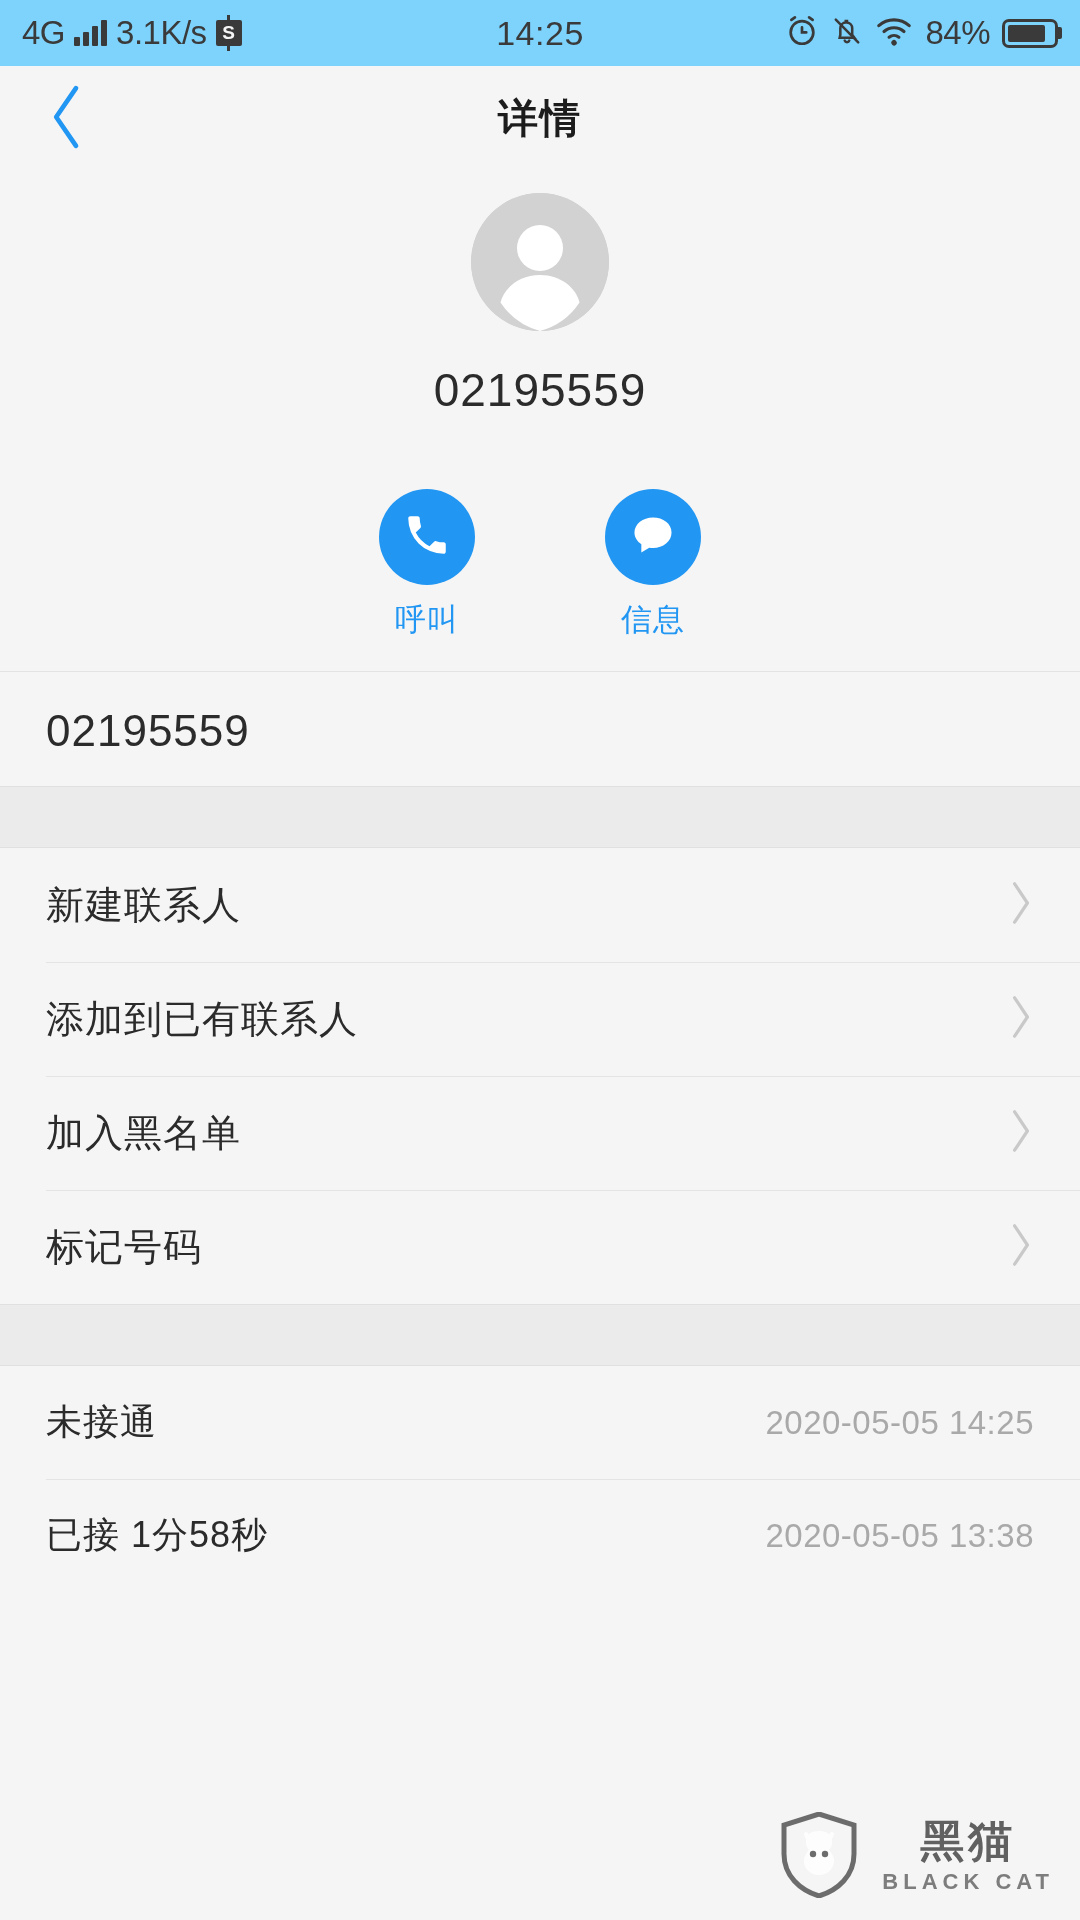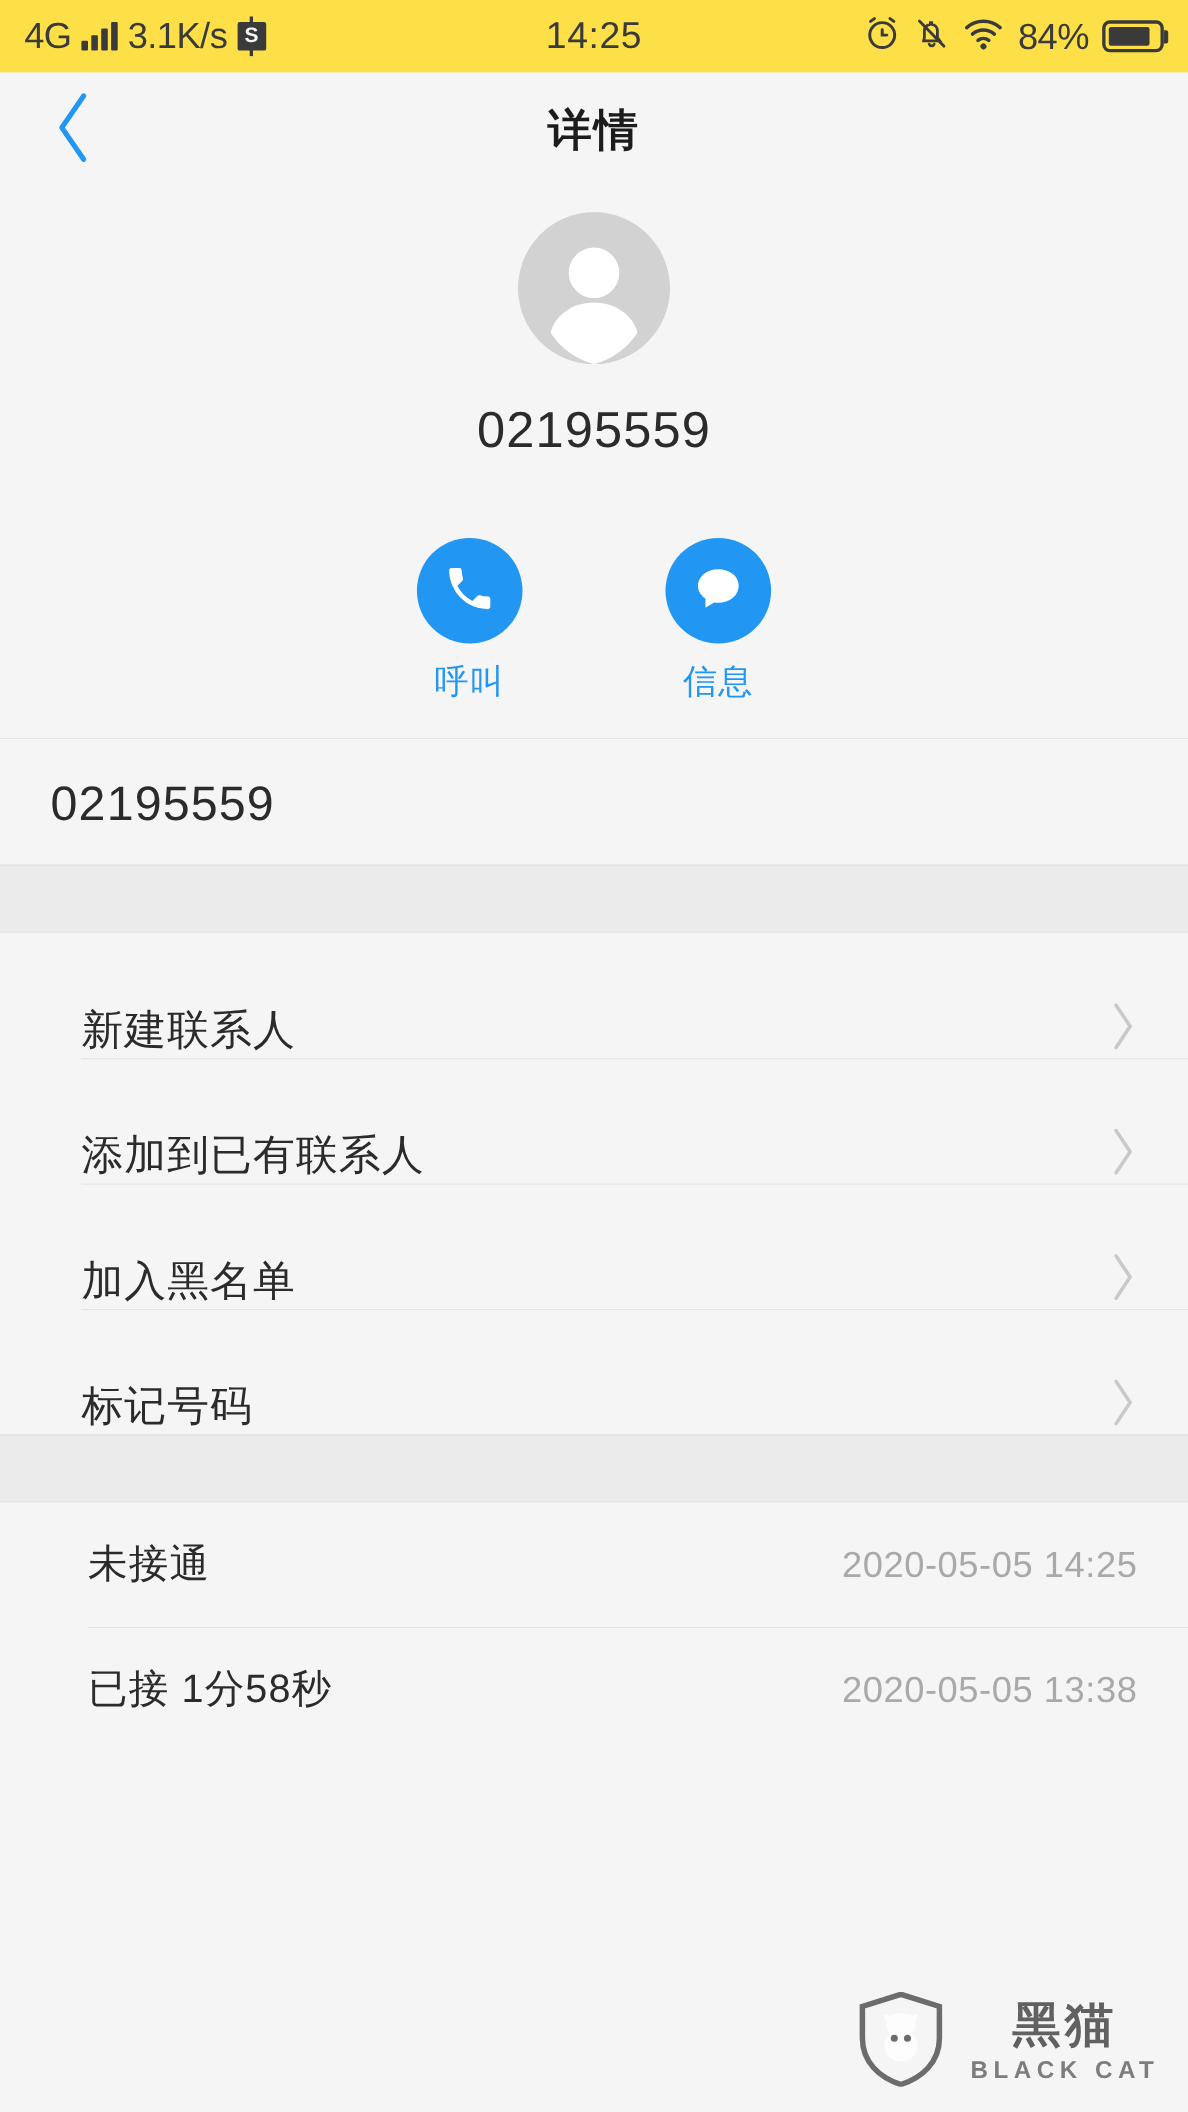--- a/index.html
+++ b/index.html
@@ -13,21 +13,21 @@
     position:relative;
   }
 
   
   .statusbar{
     height:66px;
     display:flex;
     align-items:center;
     padding:0 22px;
     position:relative;
-    background:#fde047;
+    background:#7dd3fc;
   }
   .sb-left{ display:flex; align-items:center; gap:9px; }
   .sb-right{ display:flex; align-items:center; gap:12px; position:absolute; right:22px; top:50%; transform:translateY(-50%); }
   .sb-text{ font-size:33px; font-weight:500; color:#3a3a3a; letter-spacing:-0.5px; }
   .sb-center{
     position:absolute; left:50%; top:50%; transform:translate(-50%,-50%);
     font-size:34px; font-weight:500; color:#3a3a3a; letter-spacing:0.5px;
   }
   .bars{ display:flex; align-items:flex-end; gap:3px; height:26px; }
   .bars i{ display:block; width:6px; background:#3a3a3a; border-radius:1px; }
@@ -92,31 +92,31 @@
   
   .number-block{ padding:34px 46px 30px; background:#f5f5f5; }
   .number-main{ font-size:44px; color:#2b2b2b; letter-spacing:1px; }
   .number-sub{ font-size:27px; color:#9b9b9b; margin-top:12px; letter-spacing:1px; }
 
   .gap{ height:62px; background:#ebebeb; border-top:1px solid #e0e0e0; border-bottom:1px solid #e0e0e0; }
 
   
   .menu{ background:#f5f5f5; }
   .menu-item{
-    height:114px; display:flex; align-items:flex-end; justify-content:space-between;
-    padding:0 46px; position:relative;margin-left:28px;
+    height:114px; display:flex; align-items:center; justify-content:space-between;
+    padding:0 46px; position:relative;
   }
   .menu-item + .menu-item::before{
     content:""; position:absolute; left:46px; right:0; top:0; height:1px; background:#e4e4e4;
   }
   .menu-label{ font-size:38px; color:#2b2b2b; letter-spacing:1px; }
   .chev{ color:#c9c9c9; }
 
   
-  .history{ background:#f5f5f5;padding-left:34px; }
+  .history{ background:#f5f5f5; }
   .hist-item{
     height:113px; display:flex; align-items:center; justify-content:space-between;
     padding:0 46px; position:relative;
   }
   .hist-item + .hist-item::before{
     content:""; position:absolute; left:46px; right:0; top:0; height:1px; background:#e4e4e4;
   }
   .hist-type{ font-size:36px; color:#2b2b2b; letter-spacing:1px; }
   .hist-time{ font-size:33px; color:#a9a9a9; letter-spacing:0.5px; }
 

